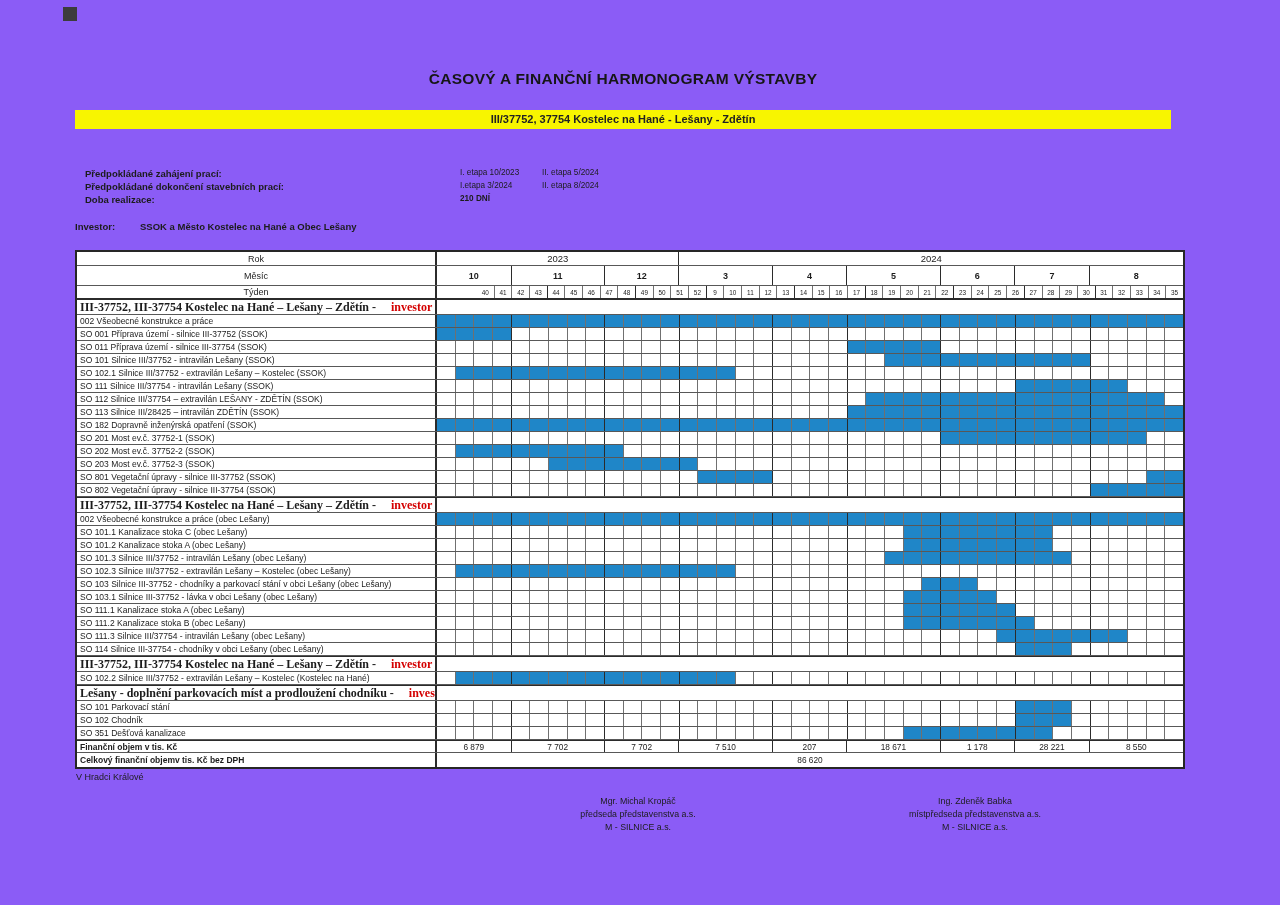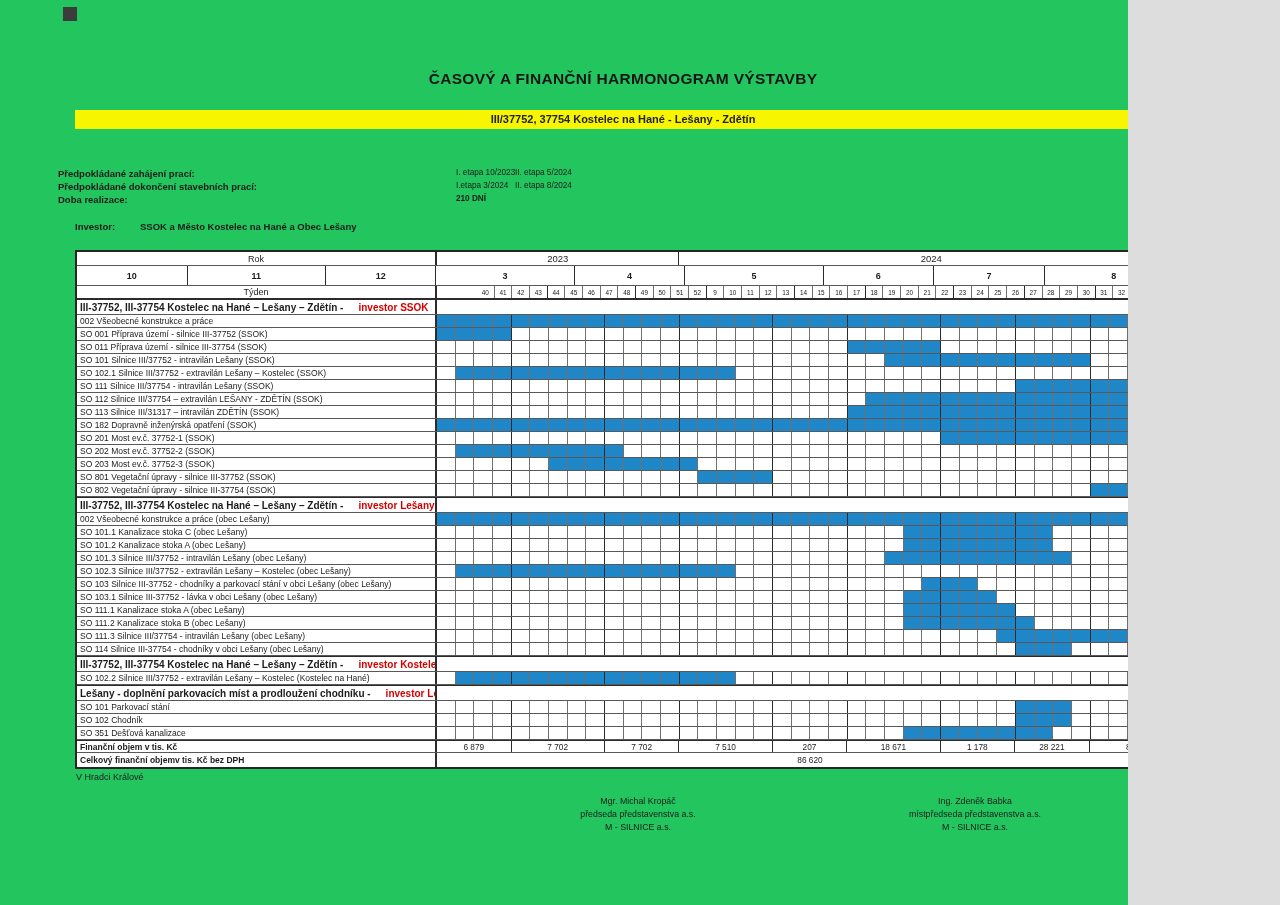--- a/index.html
+++ b/index.html
@@ -1,26 +1,26 @@
 <!DOCTYPE html>
 <html><head>
 <meta charset="utf-8">
 <style>
   html,body{margin:0;padding:0;background:#ddd;}
-  .page{position:relative;width:1128px;height:905px;background:#22c55e;
+  .page{position:relative;width:1280px;height:905px;background:#8b5cf6;
         font-family:"Liberation Sans",sans-serif;color:#1c1c1c;overflow:hidden;}
   .corner{position:absolute;left:63px;top:7px;width:14px;height:14px;background:#3c3c3c;}
   .title{position:absolute;left:75px;top:70px;width:1096px;text-align:center;
          font-size:15.5px;font-weight:bold;letter-spacing:.3px;color:#161616;}
   .subtitle{position:absolute;left:75px;top:110px;width:1096px;height:19px;background:#f8f500;
             text-align:center;font-size:11px;font-weight:bold;line-height:19px;color:#222;}
-  .info-line{position:absolute;left:58px;height:13px;font-size:9.5px;white-space:nowrap;}
+  .info-line{position:absolute;left:85px;height:13px;font-size:9.5px;white-space:nowrap;}
   .il1{top:168px}.il2{top:181px}.il3{top:194px}
   .ilabel{font-weight:bold;}
-  .ival1{position:absolute;left:375px;font-size:8.2px;font-weight:normal;margin-left:23px;}
+  .ival1{position:absolute;left:375px;font-size:8.2px;font-weight:normal;}
   .ival2{position:absolute;left:457px;font-size:8.2px;font-weight:normal;}
   .investor-line{position:absolute;left:75px;top:221px;font-size:9.5px;font-weight:bold;white-space:nowrap;}
   .inv-val{position:absolute;left:65px;white-space:nowrap;}
   
   .gantt{position:absolute;left:75px;top:250px;width:1106px;border:2px solid #262626;background:#fff;}
   .grow{display:flex;border-bottom:1px solid #585858;box-sizing:border-box;}
   .grow:last-child{border-bottom:none;}
   .lbl{flex:0 0 360px;width:360px;border-right:2px solid #2b2b2b;font-size:8.5px;
        display:flex;align-items:center;padding-left:3px;box-sizing:border-box;
        overflow:hidden;white-space:nowrap;}
@@ -35,21 +35,21 @@
   .h-rok{height:14px}.h-mes{height:20px}
   .h-tyd{height:13px;border-bottom:1.5px solid #2b2b2b;gap:40px;}
   .ycell,.mcell,.fcell{display:flex;align-items:center;justify-content:center;
        box-sizing:border-box;border-right:1px solid #585858;min-width:0;}
   .ycell{font-size:9.5px;}
   .mcell{font-size:9px;font-weight:bold;}
   .fcell{font-size:8.3px;}
   .ycell.mend,.mcell.mend,.fcell.mend{border-right:1.5px solid #2b2b2b;}
   .grid .ycell:last-child,.grid .mcell:last-child,.grid .fcell:last-child{border-right:none;}
   .sec{height:16px;border-top:1.5px solid #2b2b2b;}
-  .sec-lbl{font-weight:bold;font-size:10px;}
+  .sec-lbl{font-weight:bold;font-size:12px;font-family:Liberation Serif, serif;}
   .sec-red{color:#d40000;margin-left:15px;}
   .secgrid{flex:1;}
   .task{height:13px;}
   .fin{height:13px;border-top:1.5px solid #2b2b2b;}
   .tot{height:14px;}
   .tcell{flex:1;display:flex;align-items:center;justify-content:center;font-size:8.3px;}
   
   .place{position:absolute;left:76px;top:772px;font-size:9px;}
   .sig{position:absolute;top:795px;width:260px;text-align:center;font-size:8.8px;line-height:13px;}
   .sig1{left:508px;}.sig2{left:845px;}
@@ -85,20 +85,21 @@
 
   <div class="gantt">
       <div class="grow h-rok">
         <div class="lbl c">Rok</div>
         <div class="grid">
           <div class="ycell mend" style="width: 32.5%;">2023</div>
           <div class="ycell" style="width: 67.5%;">2024</div>
         </div>
       </div>
       <div class="grow h-mes">
+        <div class="lbl c">Měsíc</div>
         <div class="grid">
           <div class="mcell mend" style="width: 10%;">10</div>
           <div class="mcell mend" style="width: 12.5%;">11</div>
           <div class="mcell mend" style="width: 10%;">12</div>
           <div class="mcell mend" style="width: 12.5%;">3</div>
           <div class="mcell mend" style="width: 10%;">4</div>
           <div class="mcell mend" style="width: 12.5%;">5</div>
           <div class="mcell mend" style="width: 10%;">6</div>
           <div class="mcell mend" style="width: 10%;">7</div>
           <div class="mcell" style="width: 12.5%;">8</div>
@@ -465,21 +466,21 @@
           <div class="wk bar"></div>
           <div class="wk mend bar"></div>
           <div class="wk bar"></div>
           <div class="wk bar"></div>
           <div class="wk bar"></div>
           <div class="wk bar"></div>
           <div class="wk mend"></div>
         </div>
       </div>
       <div class="grow task">
-        <div class="lbl">SO 113 Silnice III/31317 – intravilán ZDĚTÍN (SSOK)</div>
+        <div class="lbl">SO 113 Silnice III/28425 – intravilán ZDĚTÍN (SSOK)</div>
         <div class="grid">
           <div class="wk"></div>
           <div class="wk"></div>
           <div class="wk"></div>
           <div class="wk mend"></div>
           <div class="wk"></div>
           <div class="wk"></div>
           <div class="wk"></div>
           <div class="wk"></div>
           <div class="wk mend"></div>

